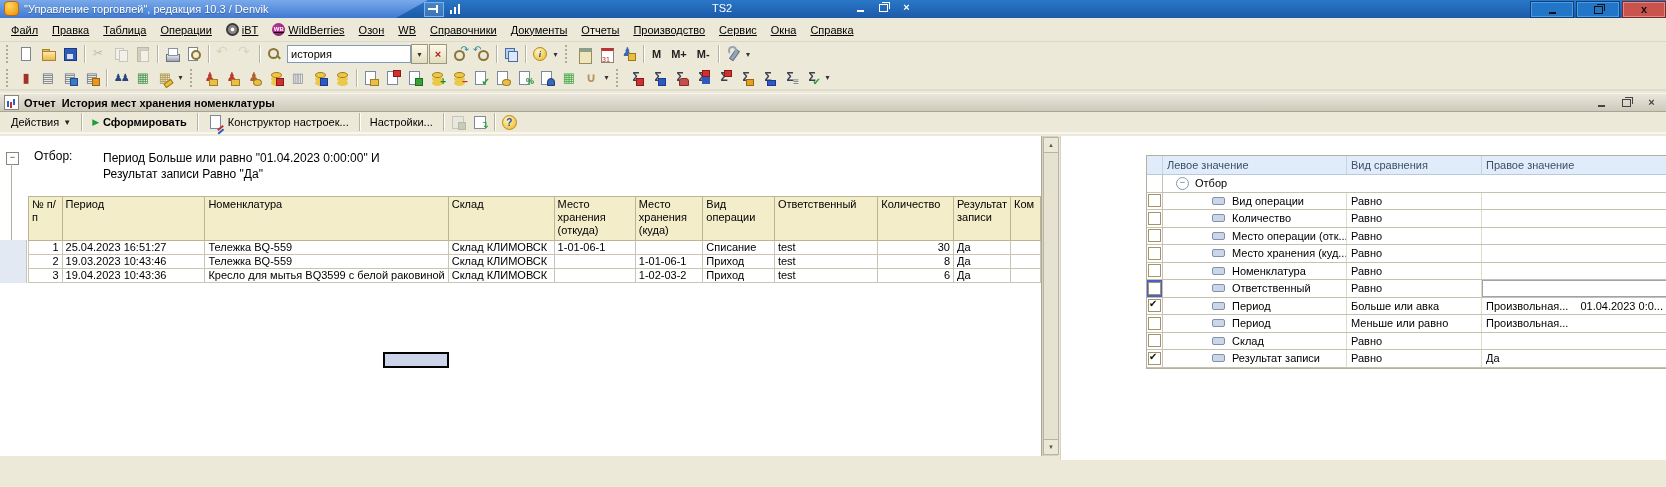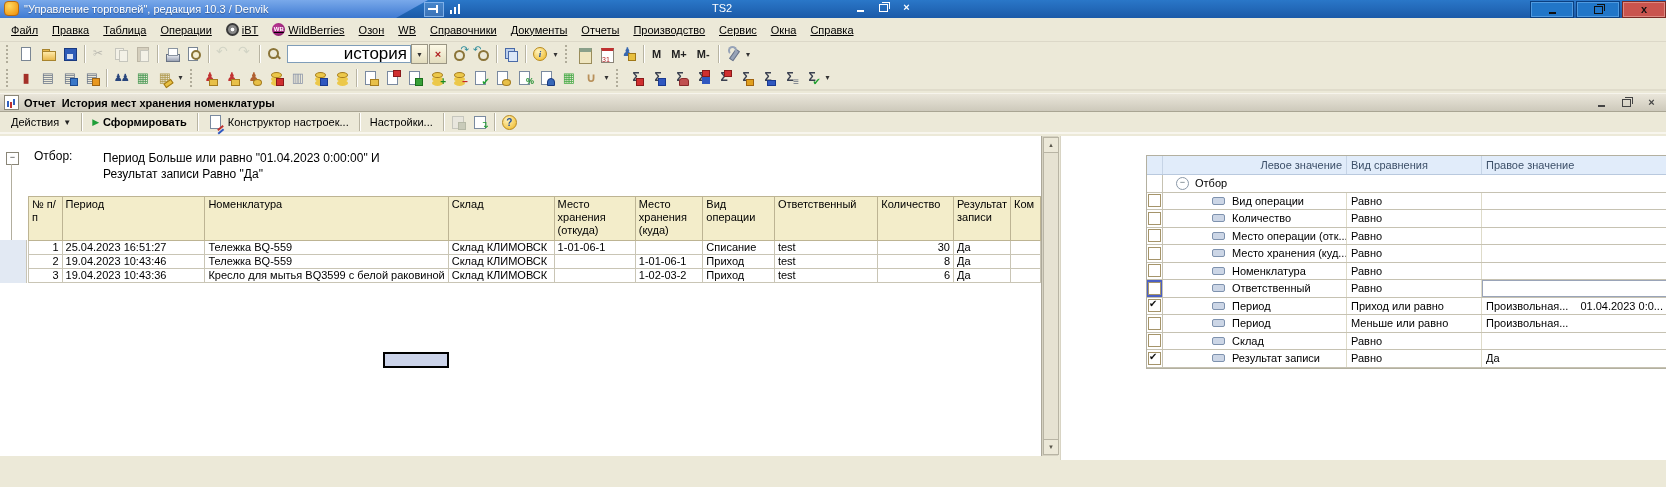--- a/index.html
+++ b/index.html
@@ -125,21 +125,21 @@
   .w-sigmablue::after{content:"";position:absolute;right:0;bottom:0;width:6px;height:6px;background:#3058c0;border:1px solid #1a3a90;}
   .w-sigmapeople::after{content:"";position:absolute;right:-1px;bottom:0;width:8px;height:6px;background:#c05050;border:1px solid #8a2a2a;border-radius:3px 3px 0 0;}
   .w-sigmaflag::after{content:"";position:absolute;right:0;top:0;width:6px;height:5px;background:#d03030;border:1px solid #8a1a1a;}
   .w-sigmaflag2::after{content:"";position:absolute;right:0;top:0;width:6px;height:5px;background:#d03030;border:1px solid #8a1a1a;box-shadow:0 7px 0 #3058c0;}
   .w-sigmagold::after{content:"";position:absolute;right:0;bottom:0;width:6px;height:5px;background:#e0a020;border:1px solid #a06410;}
   .w-sigmachart::after{content:"";position:absolute;right:0;bottom:0;width:7px;height:4px;background:#3058c0;border:1px solid #1a3a90;}
   .w-sigmalist::after{content:"≡";position:absolute;right:-1px;bottom:-3px;color:#6a7280;font-size:10px;}
   .w-sigmacheck::after{content:"✔";position:absolute;right:-1px;bottom:-3px;color:#1e9e2e;font-size:10px;}
   
   .searchbox{display:flex;align-items:center;margin:0 2px;}
-  .searchbox input{width:116px;height:14px;border:1px solid #7f9db9;font-family:inherit;font-size:17px;padding:1px 3px;outline:none;text-align:right;}
+  .searchbox input{width:116px;height:14px;border:1px solid #7f9db9;font-family:inherit;font-size:11px;padding:1px 3px;outline:none;}
   .cb-dd{width:15px;height:18px;background:linear-gradient(#fdf9e6,#e3ddbe);border:1px solid #9a9684;display:flex;align-items:center;justify-content:center;font-size:7px;color:#333;}
   .cb-x{width:16px;height:18px;background:linear-gradient(#fdf9e6,#e3ddbe);border:1px solid #9a9684;margin-left:1px;display:flex;align-items:center;justify-content:center;color:#b02020;font-weight:bold;font-size:11px;}
   
   #rep-title{position:absolute;left:0;top:93px;width:1666px;height:19px;background:linear-gradient(180deg,#eae6da,#cdc9bb);border-top:1px solid #f6f4ec;border-bottom:1px solid #a9a593;box-sizing:border-box;display:flex;align-items:center;padding-left:4px;}
   .chart-icon{width:13px;height:13px;background:#fff;border:1px solid #8a8678;position:relative;margin-right:5px;}
   .chart-icon::before{content:"";position:absolute;left:2px;bottom:2px;width:2px;height:6px;background:#3060c0;box-shadow:3px 1px 0 #c03030,6px -2px 0 #3060c0;}
   .rep-title-text{font-weight:bold;font-size:11px;white-space:pre;}
   .rep-ctl{position:absolute;right:6px;top:2px;display:flex;gap:8px;color:#444;}
   .rep-ctl .wbtn{color:#444;}
   
@@ -173,21 +173,21 @@
   
   #rep-scroll{position:absolute;left:1042px;top:2px;width:16px;height:320px;background:#f1eee0;border:1px solid #d6d2c2;box-sizing:border-box;}
   .sc-btn{position:absolute;left:0;width:14px;height:14px;background:#ece8d8;border:1px solid #b8b4a4;display:flex;align-items:center;justify-content:center;font-size:6px;color:#5a574c;}
   .sc-up{top:0;} .sc-down{bottom:0;}
   .sc-thumb{position:absolute;left:0;top:15px;width:14px;height:288px;background:#e6e2d2;border:1px solid #b8b4a4;}
   
   #settings-panel{position:absolute;left:1060px;top:2px;width:606px;height:324px;background:#fff;border-left:1px solid #d8d4c4;overflow:hidden;}
   #sp-table{position:absolute;left:85px;top:19px;width:521px;border:1px solid #b3b0a0;box-sizing:content-box;}
   .sp-head{display:flex;height:18px;background:#e1ecfa;color:#3c4f68;border-bottom:1px solid #b9c9de;}
   .sp-head .h{padding:2px 4px;box-sizing:border-box;border-right:1px solid #c6d4e6;line-height:14px;white-space:nowrap;overflow:hidden;}
-  .h-cb{width:16px;} .h-left{width:184px;text-align:right;} .h-cmp{width:135px;} .h-val{width:186px;border-right:none;}
+  .h-cb{width:16px;} .h-left{width:184px;} .h-cmp{width:135px;} .h-val{width:186px;border-right:none;}
   .sp-row{display:flex;height:17.5px;background:#fff;border-bottom:1px solid #c6c2b2;box-sizing:border-box;}
   .sp-cb{width:16px;display:flex;align-items:center;justify-content:center;border-right:1px solid #c6c2b2;box-sizing:border-box;}
   .sp-cb.sel{box-shadow:inset 0 0 0 2px #4a5fc4;}
   .cb{width:11px;height:11px;border:1px solid #a5946a;background:#fff;position:relative;}
   .cb.checked::before{content:"✔";position:absolute;left:0;top:-2px;font-size:10px;color:#111;}
   .sp-left{width:184px;display:flex;align-items:center;border-right:1px solid #dedbc9;box-sizing:border-box;overflow:hidden;white-space:nowrap;}
   .sp-eq{margin-left:49px;margin-right:7px;width:11px;height:6px;background:#ccd6e6;border:1px solid #7e92ae;border-radius:2px;flex:none;}
   .sp-exp{margin-left:13px;margin-right:6px;width:11px;height:11px;border:1px solid #8a98a8;border-radius:50%;font-size:9px;line-height:9px;text-align:center;color:#55656f;flex:none;}
   .sp-cmp{width:135px;padding:0 4px;line-height:16px;border-right:1px solid #dedbc9;box-sizing:border-box;overflow:hidden;white-space:nowrap;}
   .sp-val{width:186px;padding:0 4px;line-height:16px;box-sizing:border-box;overflow:hidden;white-space:nowrap;display:flex;}
@@ -579,21 +579,21 @@
               <td>1-01-06-1</td>
               <td></td>
               <td>Списание</td>
               <td>test</td>
               <td class="num">30</td>
               <td>Да</td>
               <td></td>
             </tr>
             <tr>
               <td class="num">2</td>
-              <td>19.04.2023 10:43:46</td>
+              <td>19.03.2023 10:43:46</td>
               <td>Тележка  BQ-559</td>
               <td>Склад КЛИМОВСК</td>
               <td></td>
               <td>1-01-06-1</td>
               <td>Приход</td>
               <td>test</td>
               <td class="num">8</td>
               <td>Да</td>
               <td></td>
             </tr>
@@ -705,21 +705,21 @@
             <div class="sp-val cursor"></div>
           </div>
           <div class="sp-row">
             <div class="sp-cb">
               <span class="cb checked"></span>
             </div>
             <div class="sp-left">
               <span class="sp-eq"></span>
               <span>Период</span>
             </div>
-            <div class="sp-cmp">Приход или равно</div>
+            <div class="sp-cmp">Больше или авка</div>
             <div class="sp-val">
               <span>Произвольная...</span>
               <span class="v2">01.04.2023 0:0...</span>
             </div>
           </div>
           <div class="sp-row">
             <div class="sp-cb">
               <span class="cb"></span>
             </div>
             <div class="sp-left">

